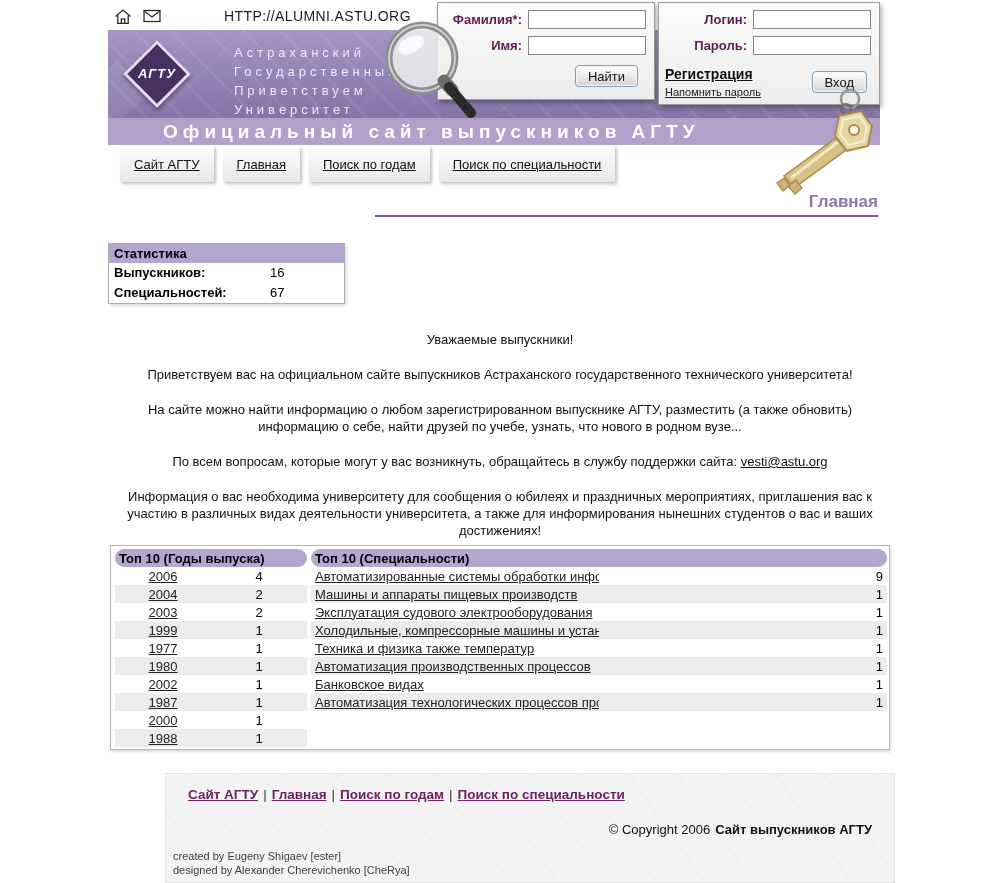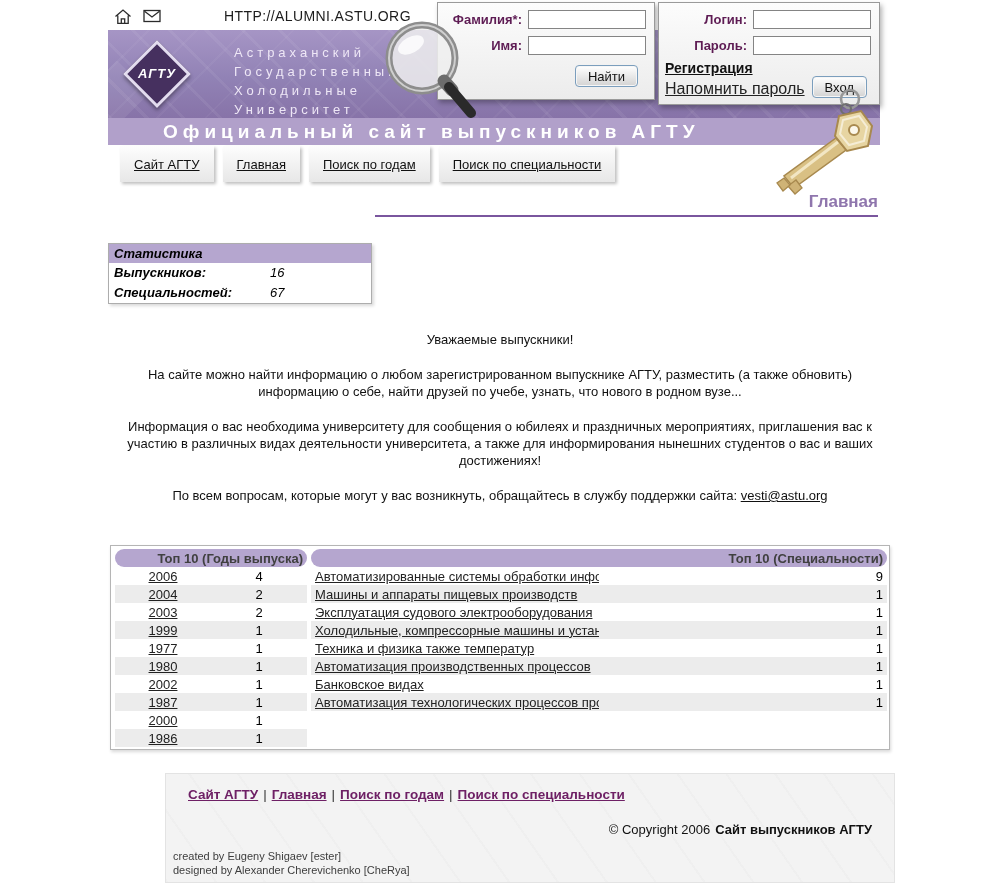--- a/index.html
+++ b/index.html
@@ -38,60 +38,60 @@
     border:1px solid #9a9a9a; box-shadow:2px 3px 5px rgba(0,0,0,.3); z-index:3; }
   .search-panel { left:437px; top:2px; width:218px; height:98px; }
   .login-panel  { left:658px; top:2px; width:222px; height:103px; }
   .frow { display:flex; align-items:center; justify-content:flex-end; margin:7px 8px 0 0; gap:6px; }
   .frow label { font-weight:bold; font-size:13px; color:#5e1c54; white-space:nowrap; }
   .frow input { width:118px; height:19px; border:1px solid #848484; background:#fff; font-size:12px; padding:1px 3px; }
   .xp-btn { border:1px solid #7b9ebd; border-radius:4px; background:linear-gradient(#ffffff,#d3d3d3);
     font-family:"Liberation Sans",sans-serif; font-size:13px; color:#111; height:22px; padding:0 12px; cursor:pointer;
     box-shadow:inset 0 0 0 1px #f6f6f6; }
   .find-row { display:flex; justify-content:flex-end; margin:10px 16px 0 0; }
-  .login-bottom { display:flex; justify-content:space-between; align-items:flex-end; margin:5px 12px 0 6px; }
+  .login-bottom { display:flex; justify-content:space-between; align-items:center; margin:11px 12px 0 6px; }
   .reg-links { display:flex; flex-direction:column; }
   .reg-link { font-weight:bold; font-size:14px; color:#111; text-decoration:underline; cursor:pointer; }
-  .remind-link { font-size:16px; color:#222; text-decoration:underline; margin-top:4px; cursor:pointer; }
+  .remind-link { font-size:11px; color:#222; text-decoration:underline; margin-top:4px; cursor:pointer; }
 
   .magnifier { position:absolute; left:381px; top:18px; z-index:5; }
   .key-img { position:absolute; left:762px; top:86px; z-index:5; }
 
   
   .nav-tabs { position:absolute; left:120px; top:146px; display:flex; gap:9px; z-index:2; }
   .tab { background:linear-gradient(180deg,#fdfdfd,#e7e7e7); box-shadow:2px 2px 3px rgba(0,0,0,.25);
     padding:11px 14px 10px; font-size:13px; cursor:pointer; }
   .tab a { color:#111; text-decoration:underline; }
 
   
   .heading-wrap { position:absolute; left:375px; top:192px; width:503px; text-align:right;
     border-bottom:2px solid #7a569e; padding-bottom:3px; }
   .heading-wrap .heading { color:#8f76ad; font-weight:bold; font-size:17px; }
 
   
-  .stats { position:absolute; left:108px; top:243px; width:264px; border:1px solid #adadad;
-    background:#fff; box-shadow:2px 2px 3px rgba(0,0,0,.15); font-size:13px;font-style:italic; }
+  .stats { position:absolute; left:108px; top:243px; width:237px; border:1px solid #adadad;
+    background:#fff; box-shadow:2px 2px 3px rgba(0,0,0,.15); font-size:13px; }
   .stats-header { background:#b5a6cf; font-weight:bold; color:#000; padding:2px 5px; }
   .stats-row { display:flex; padding:2px 5px 3px; }
   .stats-label { font-weight:bold; width:156px; }
 
   
   .paragraphs { position:absolute; left:107px; top:331px; width:786px; text-align:center;
     font-size:13px; color:#111; line-height:17px; }
   .paragraphs p { margin:0 0 18px; }
   .email-link { color:#111; text-decoration:underline; cursor:pointer; }
 
   
   .top10 { position:absolute; left:110px; top:545px; width:780px; height:205px;
     border:1px solid #b5b5b5; background:#fff; box-shadow:1px 2px 3px rgba(0,0,0,.15); }
   .top10 table { border-collapse:collapse; font-size:13px; table-layout:fixed; }
   .years-t { position:absolute; left:4px; top:3px; width:192px; }
   .specs-t { position:absolute; left:200px; top:3px; width:576px; }
   .top10 td { height:18px; padding:0 4px; overflow:hidden; white-space:nowrap; }
-  .t-head td { background:#b5a6cf; font-weight:bold; text-align:right; color:#404040;border-radius:9px; }
+  .t-head td { background:#b5a6cf; font-weight:bold; text-align:left; color:#000000;border-radius:9px; }
   tr.alt td { background:#ececec; }
   .years-t td.yr { width:112px; text-align:center; }
   .years-t td.cnt { text-align:center; }
   .specs-t td.cnt { width:26px; text-align:right; }
   .top10 a { color:#222; text-decoration:underline; cursor:pointer; }
 
   
   .footer { position:absolute; left:165px; top:773px; width:730px; height:110px;
     background:#f3f3f3; border:1px solid #e3e3e3; }
   .footer::before { content:""; position:absolute; inset:0;
@@ -126,21 +126,21 @@
   <div class="banner">
     <div class="deco-diamond" style="left:-14px; top:40px;"></div>
     <div class="deco-diamond" style="left:330px; top:-20px; opacity:.6;"></div>
     <div class="logo-box">
       <div class="logo-diamond"></div>
       <div class="logo-text">АГТУ</div>
     </div>
     <div class="uni-name">
       <div>Астраханский</div>
       <div>Государственный</div>
-      <div>Холодильные</div>
+      <div>Приветствуем</div>
       <div>Университет</div>
     </div>
   </div>
   <div class="titlebar">Официальный сайт выпускников АГТУ</div>
 
   <div class="panel search-panel">
     <div class="frow">
       <label>Фамилия*:</label>
       <input type="text" value="" style="">
     </div>
@@ -213,23 +213,24 @@
       <span class="stats-value">16</span>
     </div>
     <div class="stats-row">
       <span class="stats-label">Специальностей:</span>
       <span class="stats-value">67</span>
     </div>
   </div>
 
   <div class="paragraphs">
     <p>Уважаемые выпускники!</p>
+    <p>Приветствуем вас на официальном сайте выпускников Астраханского государственного технического университета!</p>
     <p>На сайте можно найти информацию о любом зарегистрированном выпускнике АГТУ, разместить (а также обновить) информацию о себе, найти друзей по учебе, узнать, что нового в родном вузе...</p>
+    <p><span>По всем вопросам, которые могут у вас возникнуть, обращайтесь в службу поддержки сайта: </span><a class="email-link">vesti@astu.org</a></p>
     <p>Информация о вас необходима университету для сообщения о юбилеях и праздничных мероприятиях, приглашения вас к участию в различных видах деятельности университета, а также для информирования нынешних студентов о вас и ваших достижениях!</p>
-    <p><span>По всем вопросам, которые могут у вас возникнуть, обращайтесь в службу поддержки сайта: </span><a class="email-link">vesti@astu.org</a></p>
   </div>
 
   <div class="top10">
     <table class="years-t">
       <tbody>
           <tr class="t-head">
             <td colspan="2">Топ 10 (Годы выпуска)</td>
           </tr>
       <tr>
             <td class="yr"><a>2006</a></td>
@@ -261,21 +262,21 @@
           </tr>
       <tr class="alt">
             <td class="yr"><a>1987</a></td>
             <td class="cnt">1</td>
           </tr>
       <tr>
             <td class="yr"><a>2000</a></td>
             <td class="cnt">1</td>
           </tr>
       <tr class="alt">
-            <td class="yr"><a>1986</a></td>
+            <td class="yr"><a>1988</a></td>
             <td class="cnt">1</td>
           </tr>
     </tbody>
       </table>
     <table class="specs-t">
       <tbody>
           <tr class="t-head">
             <td colspan="2">Топ 10 (Специальности)</td>
           </tr>
       <tr>

